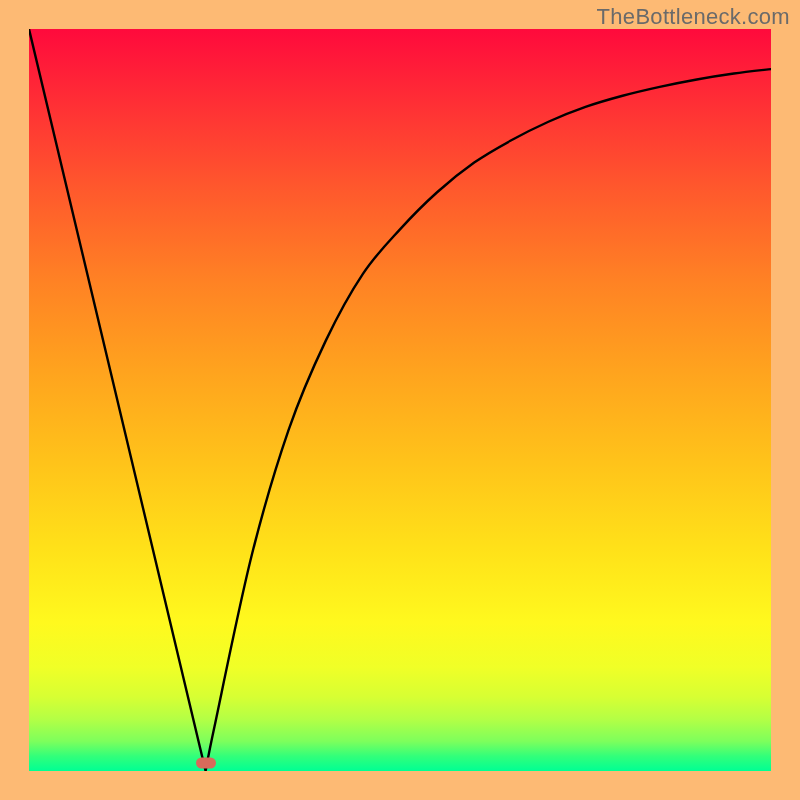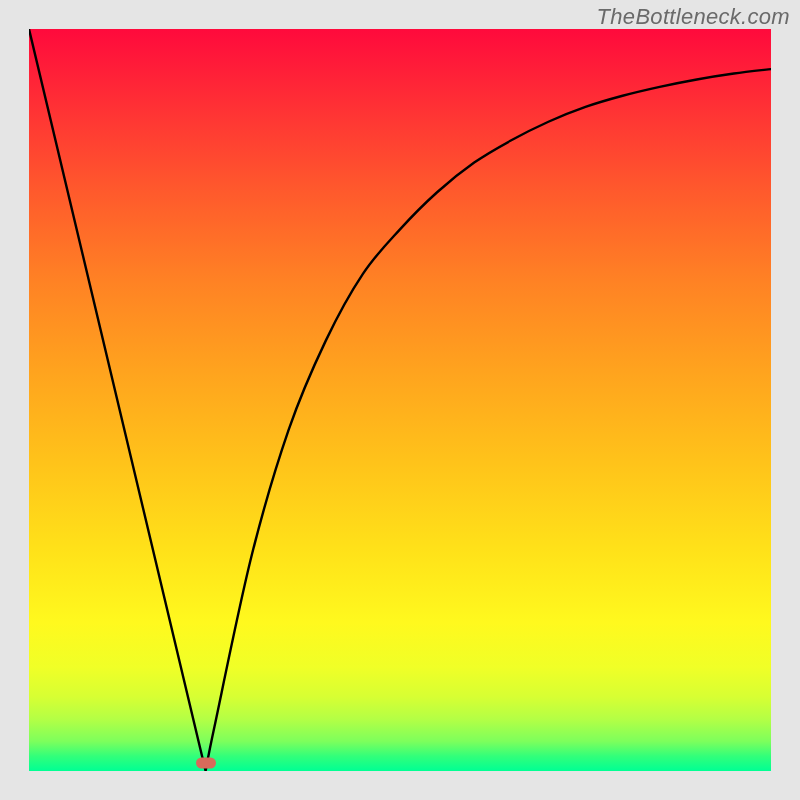--- a/index.html
+++ b/index.html
@@ -7,22 +7,21 @@
     padding: 0;
     width: 800px;
     height: 800px;
     background: #000;
     overflow: hidden;
   }
   .frame {
     position: relative;
     width: 800px;
     height: 800px;
-    background: #e5e5e5;
-    font-style: italic;
+    background: #fdba74;
   }
   .watermark {
     position: absolute;
     top: 4px;
     right: 10px;
     font-family: Arial, Helvetica, sans-serif;
     font-size: 22px;
     color: #6a6a6a;
     letter-spacing: 0.3px;
     user-select: none;

